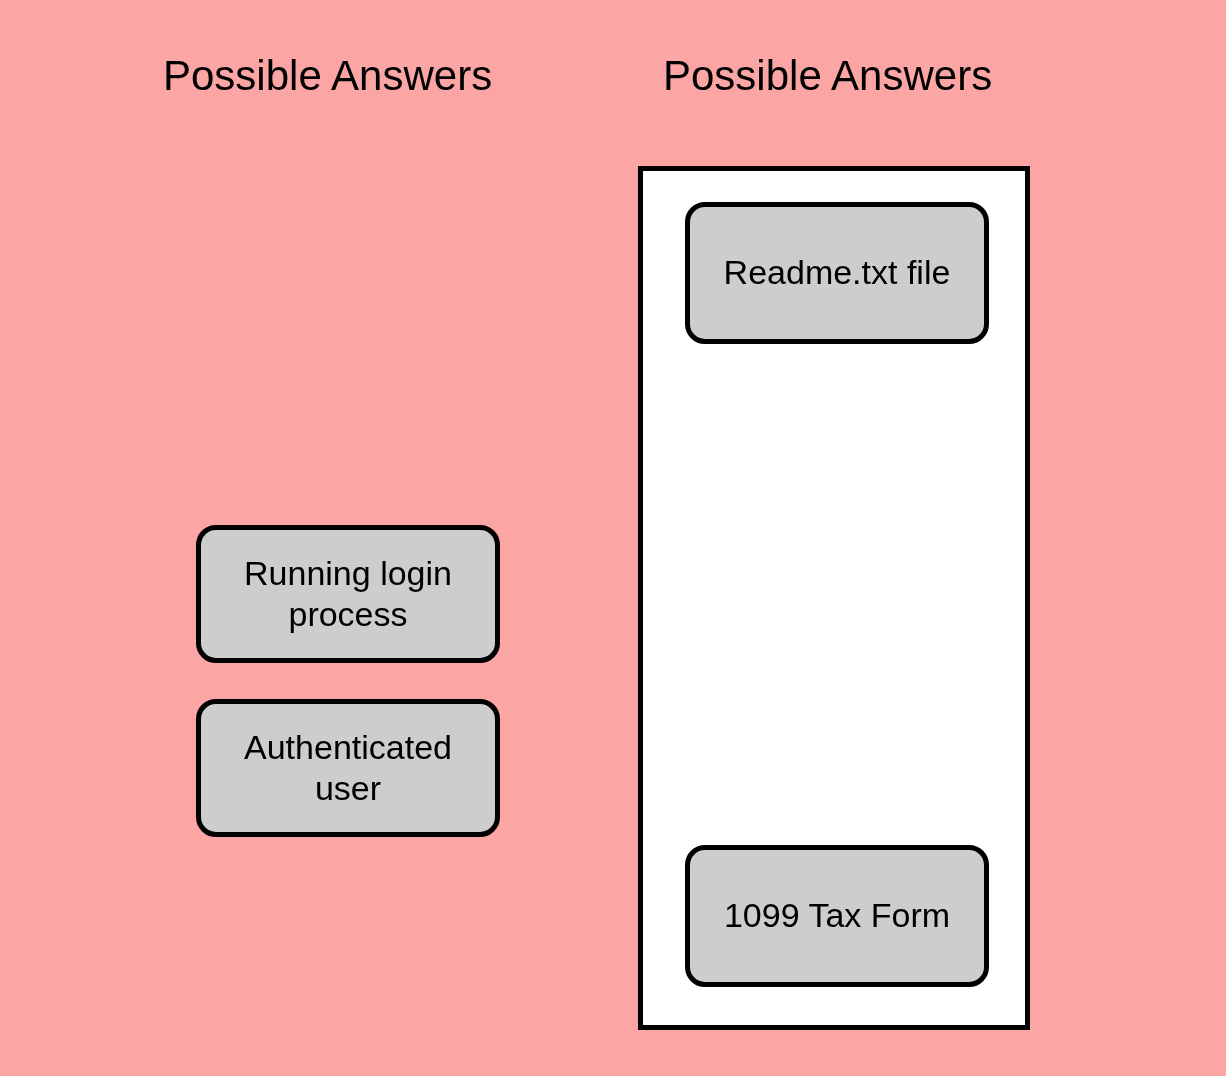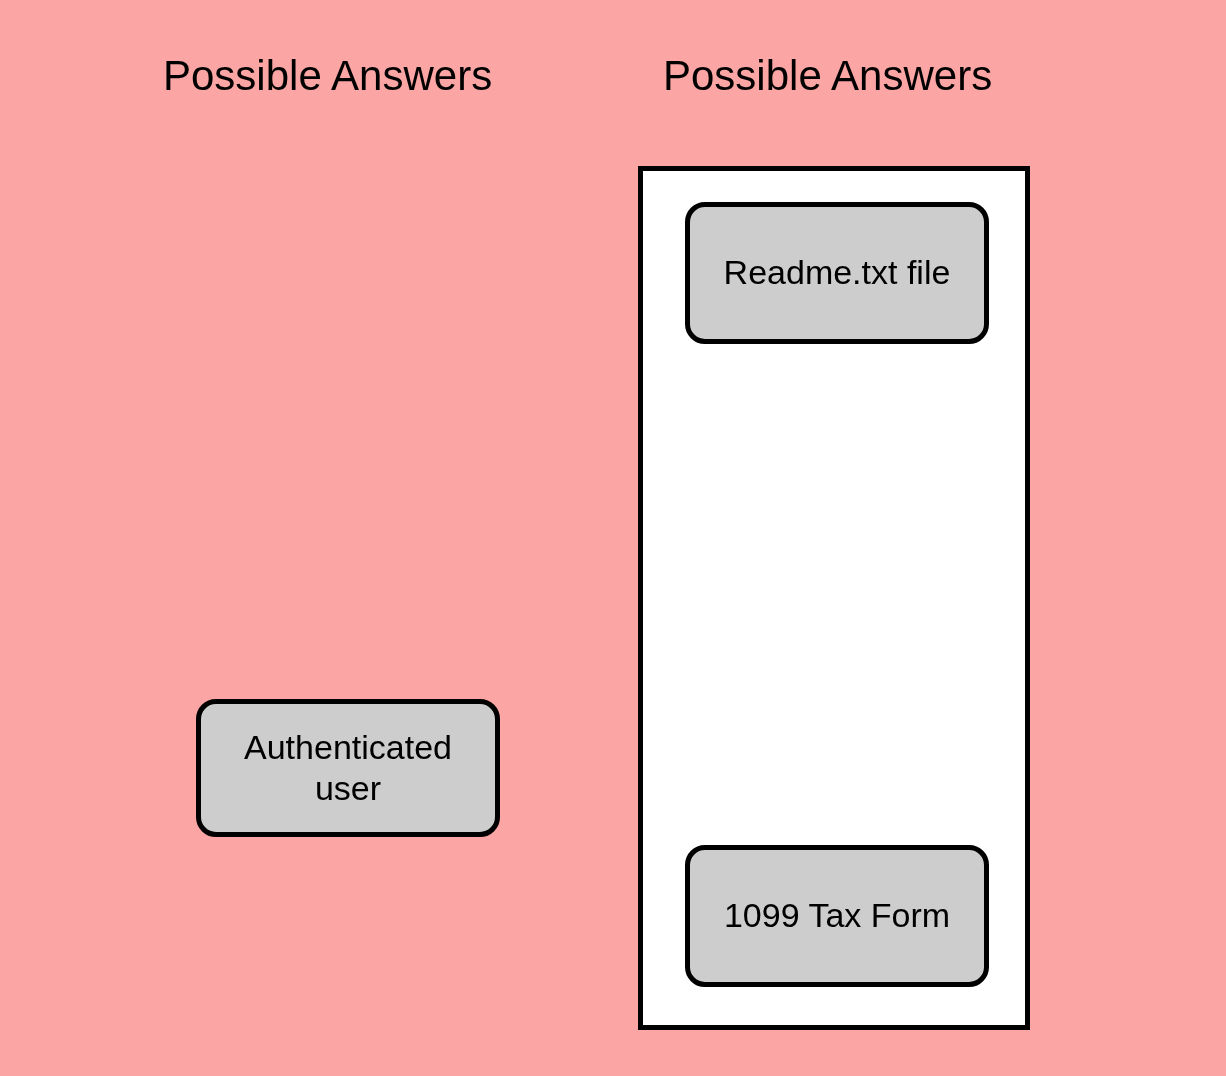--- a/index.html
+++ b/index.html
@@ -92,18 +92,21 @@
 
   <div id="tile-readme" class="answer-tile">
     <span class="tile-label">Readme.txt file</span>
   </div>
 
 
   <div id="tile-1099" class="answer-tile">
     <span class="tile-label">1099 Tax Form</span>
   </div>
 
+  <div id="tile-login" class="answer-tile">
+    <span class="tile-label">Running login process</span>
+  </div>
 
   <div id="tile-auth" class="answer-tile">
     <span class="tile-label">Authenticated user</span>
   </div>
 
 </div>
 
 </body></html>

